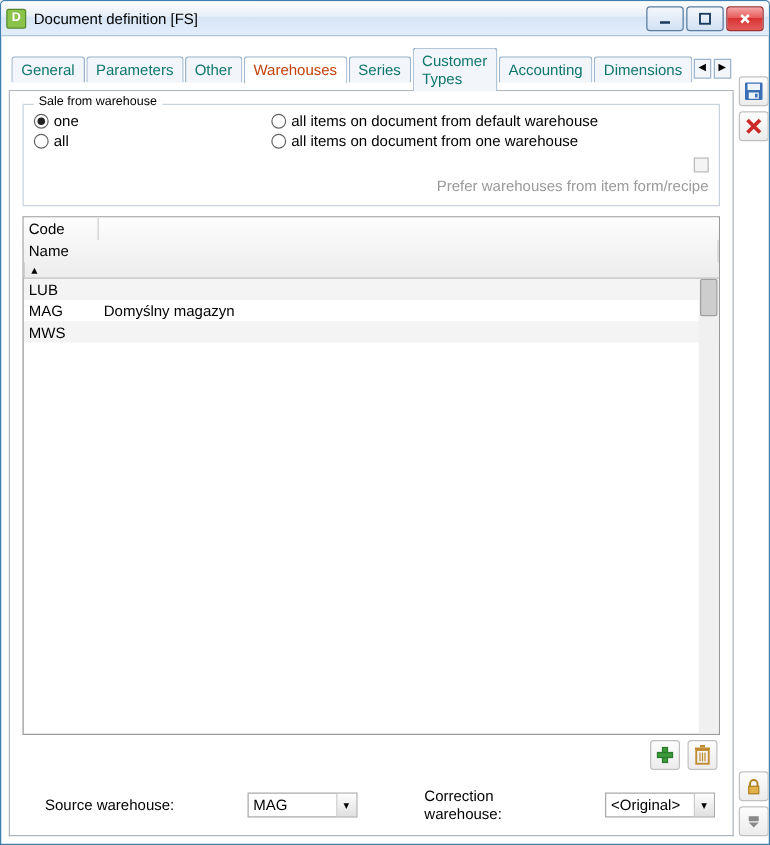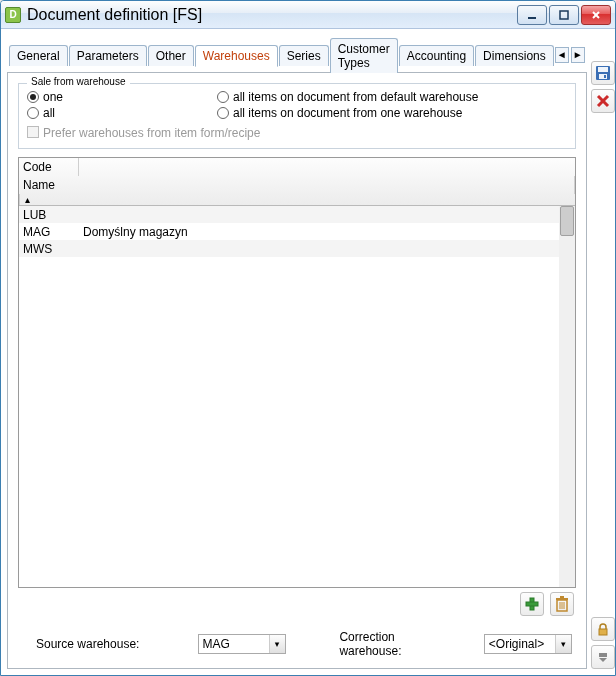--- a/index.html
+++ b/index.html
@@ -35,21 +35,21 @@
     border: 1px solid #558b2f;
     border-radius: 2px;
     margin-right: 6px;
     display: inline-flex;
     align-items: center;
     justify-content: center;
     color: #fff;
     font-size: 10px;
     font-weight: bold;
   }
-  .title-text { flex: 1; color: #000; font-size: 16px; }
+  .title-text { flex: 1; color: #000; font-size: 12px; }
   .win-controls { display: flex; gap: 2px; }
   .win-btn {
     width: 30px; height: 20px;
     border: 1px solid #5a7ca0;
     border-radius: 3px;
     background: linear-gradient(#f4f8fc, #d1e1f3);
     display: inline-flex;
     align-items: center;
     justify-content: center;
     font-size: 10px;
@@ -76,21 +76,21 @@
     border-bottom: 1px solid #aeb7c0;
   }
   .tab {
     padding: 3px 7px;
     border: 1px solid #9db5cc;
     background: #f2f6fb;
     margin-right: 1px;
     border-bottom: none;
     border-radius: 3px 3px 0 0;
     cursor: pointer;
-    color: #000000;
+    color: #0f766e;
     position: relative;
     top: 1px;
   }
   .tab.active {
     background: #fff;
     border-bottom: 1px solid #fff;
     color: #c2410c;
   }
   .tab-nav { margin-left: auto; display: flex; gap:2px; padding-right:2px; }
   .tab-arrow {
@@ -150,24 +150,25 @@
   }
   .radio-circle.checked::after {
     content: "";
     width: 6px; height: 6px;
     background: #222;
     border-radius: 50%;
     display: block;
   }
   .checkbox-row {
     display: flex;
-    align-items: flex-start;
+    align-items: flex-end;
     gap: 4px;
     margin-top: 6px;
     color: #9a9a9a;
+    flex-direction: column;
   }
   .checkbox {
     width: 12px; height: 12px;
     border: 1px solid #bcbcbc;
     background: #f4f4f4;
   }
   .grid {
     flex: 1;
     margin-top: 8px;
     border: 1px solid #9a9a9a;

